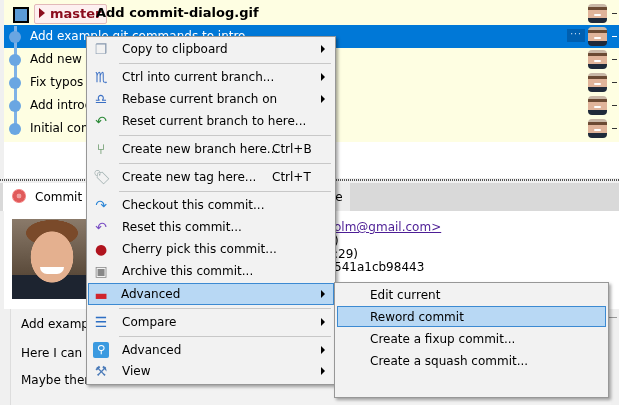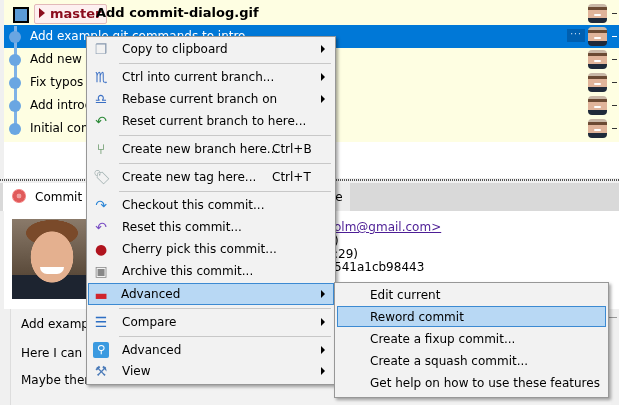--- a/index.html
+++ b/index.html
@@ -238,16 +238,13 @@
   </div>
   <div class="si hl" style="top:23px;">
     <span class="slabel">Reword commit</span>
   </div>
   <div class="si" style="top:45px;">
     <span class="slabel">Create a fixup commit...</span>
   </div>
   <div class="si" style="top:67px;">
     <span class="slabel">Create a squash commit...</span>
   </div>
-  <div class="si" style="top:89px;">
-    <span class="slabel">Get help on how to use these features</span>
-  </div>
 </div>
 
 </body></html>

